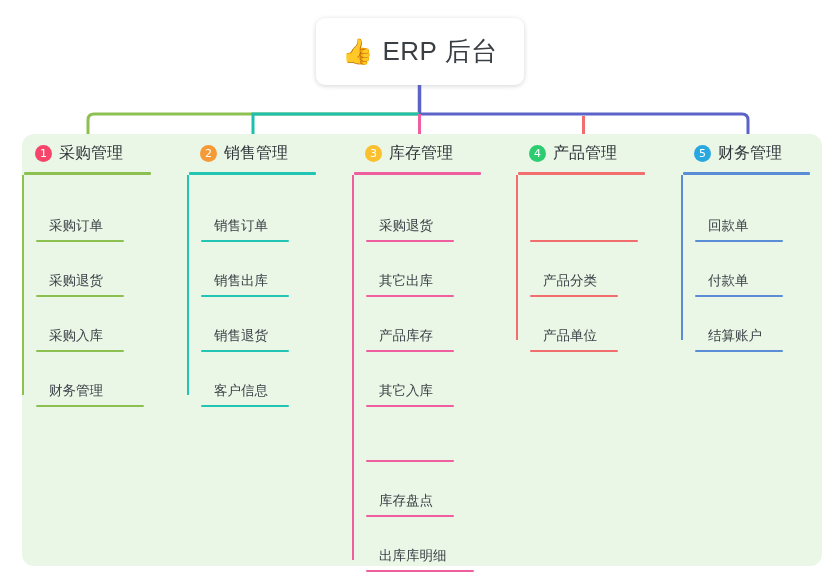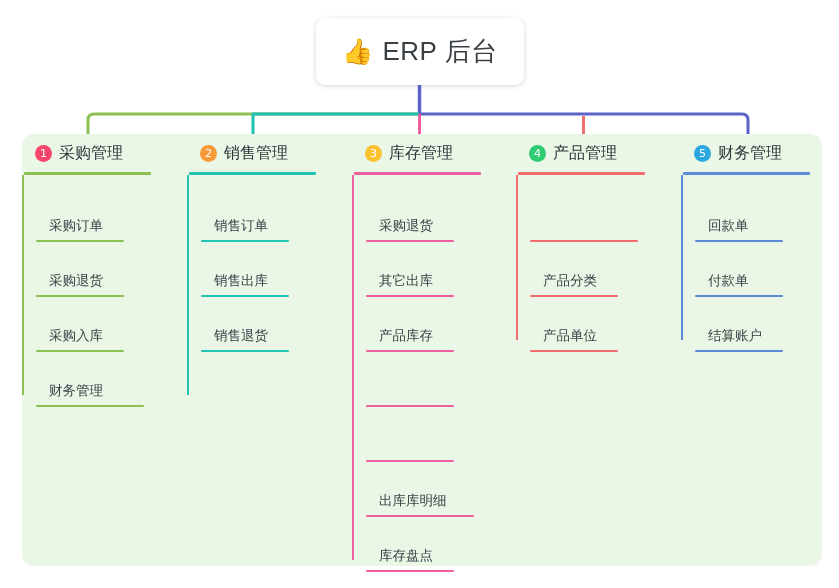--- a/index.html
+++ b/index.html
@@ -217,20 +217,24 @@
           <span class="leaf-rule" style="background:#22c4b4;"></span>
         </div>
         <div class="leaf">
           <span class="leaf-label">销售出库</span>
           <span class="leaf-rule" style="background:#22c4b4;"></span>
         </div>
         <div class="leaf">
           <span class="leaf-label">销售退货</span>
           <span class="leaf-rule" style="background:#22c4b4;"></span>
         </div>
+        <div class="leaf">
+          <span class="leaf-label">客户信息</span>
+          <span class="leaf-rule" style="background:#22c4b4;"></span>
+        </div>
       </div>
     </div>
 
     <div class="column" style="left:330px;">
       <div class="col-head">
         <span class="badge" style="background:#fbc02d;">3</span>
         <span class="col-title">库存管理</span>
       </div>
       <div class="col-rule" style="background:#ef5fa0;"></div>
       <div class="leaves">
@@ -241,31 +245,32 @@
         </div>
         <div class="leaf">
           <span class="leaf-label">其它出库</span>
           <span class="leaf-rule" style="background:#ef5fa0;"></span>
         </div>
         <div class="leaf">
           <span class="leaf-label">产品库存</span>
           <span class="leaf-rule" style="background:#ef5fa0;"></span>
         </div>
         <div class="leaf">
-          <span class="leaf-rule" style="background:#ef5fa0;"></span>
-        </div>
-        <div class="leaf">
+          <span class="leaf-label">其它入库</span>
+          <span class="leaf-rule" style="background:#ef5fa0;"></span>
+        </div>
+        <div class="leaf">
+          <span class="leaf-rule" style="background:#ef5fa0;"></span>
+        </div>
+        <div class="leaf">
+          <span class="leaf-label">库存盘点</span>
           <span class="leaf-rule" style="background:#ef5fa0;"></span>
         </div>
         <div class="leaf wide">
           <span class="leaf-label">出库库明细</span>
-          <span class="leaf-rule" style="background:#ef5fa0;"></span>
-        </div>
-        <div class="leaf">
-          <span class="leaf-label">库存盘点</span>
           <span class="leaf-rule" style="background:#ef5fa0;"></span>
         </div>
       </div>
     </div>
 
     <div class="column" style="left:494px;">
       <div class="col-head">
         <span class="badge" style="background:#2ecc71;">4</span>
         <span class="col-title">产品管理</span>
       </div>

